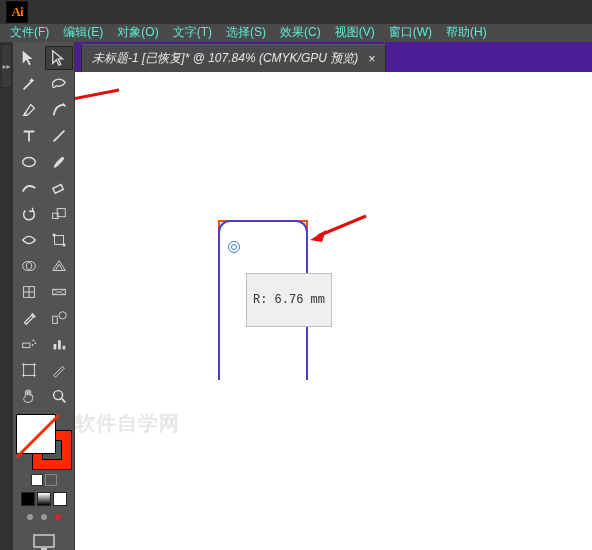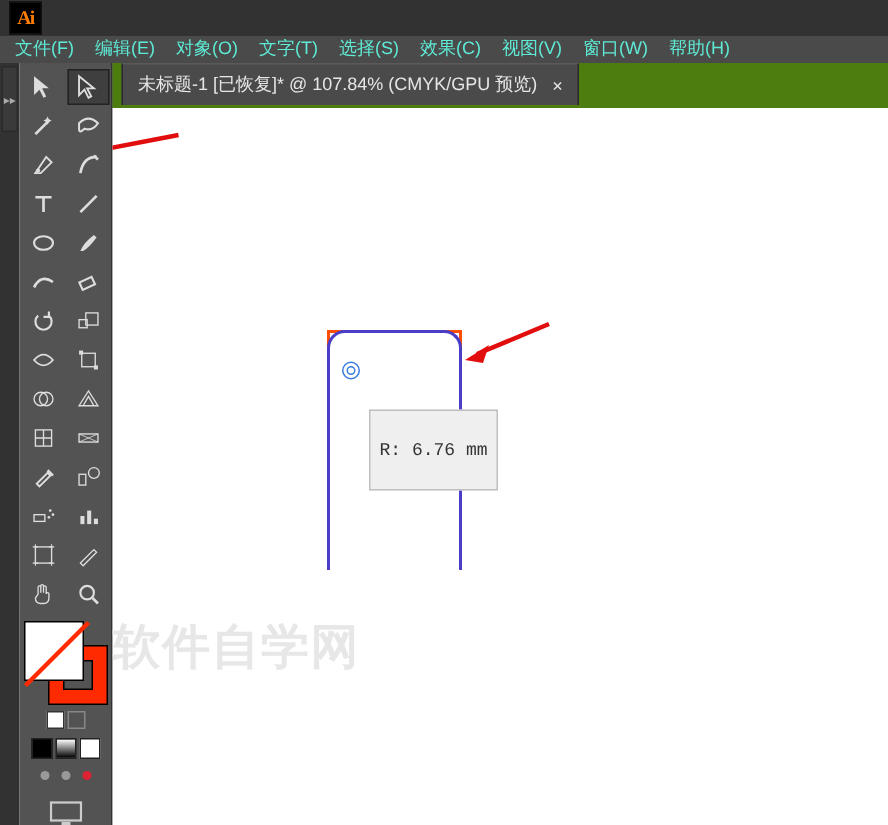--- a/index.html
+++ b/index.html
@@ -25,37 +25,37 @@
   .swatch-stroke-inner { position: absolute; top: 9px; left: 9px; right: 9px; bottom: 9px; background: #535353; border: 1px solid #000; }
   .mini-sw { display: flex; gap: 2px; margin-top: 4px; }
   .mini-sw span { width: 12px; height: 12px; border: 1px solid #333; }
   .color-row { display: flex; gap: 2px; margin-top: 6px; }
   .color-row span { width: 14px; height: 14px; border: 1px solid #222; }
   .dot-row { display: flex; gap: 2px; align-items: center; margin-top: 4px; height: 14px; }
   .dot-row .dot { width: 6px; height: 6px; border-radius: 50%; background: #999; margin: 0 3px; }
   .dot-row .dot.red { background: #d23; }
   .screen-icon { margin-top: 10px; width: 22px; height: 16px; color: #ccc; }
   .main { flex: 1; background: #4a4a4a; display: flex; flex-direction: column; }
-  .doc-tabbar { height: 30px; background: #4d7c0f; display: flex; align-items: flex-start; padding-left: 6px; }
+  .doc-tabbar { height: 30px; background: #4c1d95; display: flex; align-items: flex-end; padding-left: 6px; font-style: italic; }
   .doc-tabbar .spacer { width: 0px; }
   .doc-tab { background: #4a4a4a; color: #e6e6e6; padding: 5px 10px; border-top: 1px solid #5a5a5a; border-left: 1px solid #2a2a2a; border-right: 1px solid #2a2a2a; display: flex; align-items: center; }
   .doc-tab .close { margin-left: 10px; font-size: 12px; cursor: default; }
   .canvas-wrap { flex: 1; background: #fff; position: relative; overflow: hidden; padding:1px; }
   .left-blue { position: absolute; left: 143px; top: 148px; width: 2px; height: 160px; background: #4a3ec8; }
   .left-blue.r { left: 230px; }
   .corner-orange { position: absolute; left: 143px; top: 148px; width: 22px; height: 22px; border-top: 2px solid #ff4e01; border-left: 2px solid #ff4e01; }
   .corner-orange.right { left: auto; right: calc(100% - 233px); border-left: none; border-right: 2px solid #ff4e01; }
   .blue-arc { position: absolute; left: 143px; top: 148px; width: 90px; height: 40px; border: 2px solid #4a3ec8; border-bottom: none; border-radius: 12px 12px 0 0; }
   .anchor { position: absolute; width: 6px; height: 6px; background: #fff; border: 1px solid #3a7de0; border-radius: 50%; }
   .anchor.double::after { content: ""; position: absolute; inset: -4px; border: 1px solid #3a7de0; border-radius: 50%; }
   .radius-tip { position: absolute; background: #efefef; border: 1px solid #bfbfbf; padding: 19px 6px; font-family: "Courier New", monospace; font-size: 12px; color: #333; }
   .arrow { position: absolute; }
   .arrow svg { display: block; }
   .watermark { position: absolute; left: 0; top: 338px; color: #e7e7e7; font-family: "Microsoft YaHei", sans-serif; }
-  .watermark .big { font-size: 32px; font-weight: 700; letter-spacing: 1px; }
+  .watermark .big { font-size: 20px; font-weight: 700; letter-spacing: 1px; }
   .watermark .small { font-size: 11px; letter-spacing: 3px; margin-top: -4px; }
 </style>
 </head>
 <body>
 
 <div class="app">
 
   <div class="titlebar">
     <div class="ai-logo">
         <span>Ai</span>

